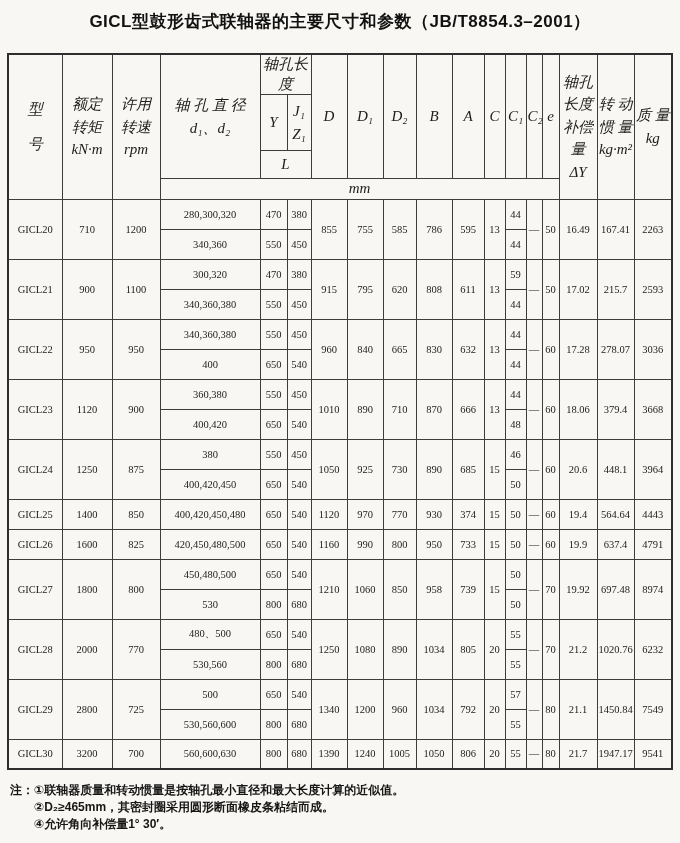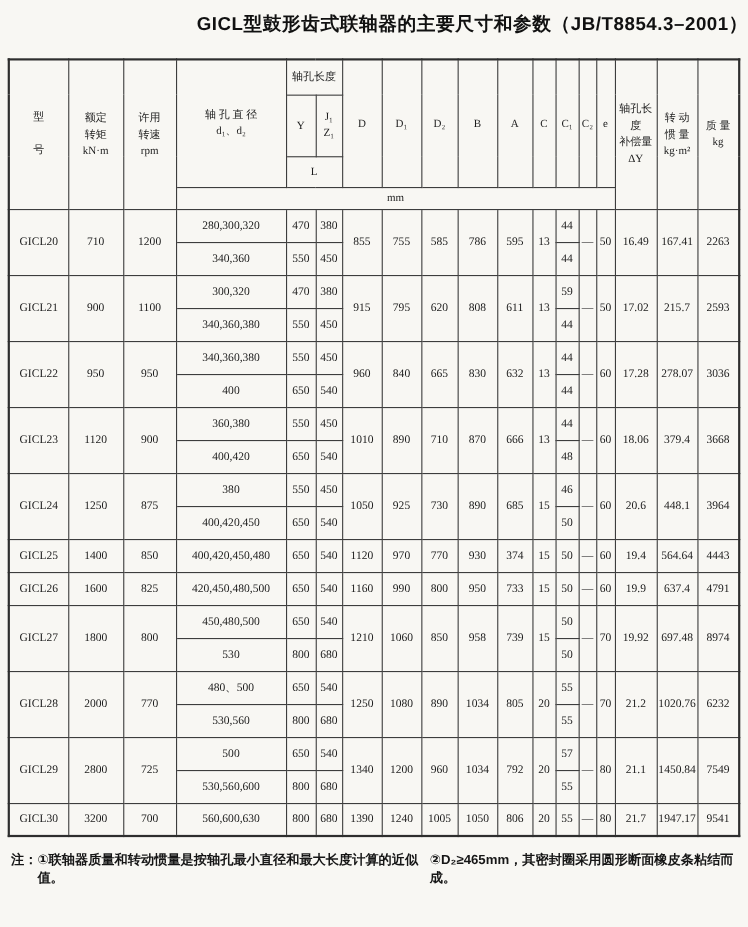--- a/index.html
+++ b/index.html
@@ -4,21 +4,21 @@
 <style>
   html, body { margin: 0; padding: 0; }
   body {
     width: 680px; height: 843px;
     background: #f8f7f3;
     color: #1c1c1c;
     font-family: "Liberation Sans", "DejaVu Sans", sans-serif;
     overflow: hidden;
   }
   .page-title {
-    text-align: right;
+    text-align: center;
     padding-top: 10px;
     font-size: 17px;
     font-weight: bold;
     letter-spacing: 0.5px;
     color: #111;
   }
   table.spec {
     border-collapse: collapse;
     table-layout: fixed;
     width: 664px;
@@ -27,42 +27,42 @@
     border: 2px solid #2e2e2e;
   }
   .spec th, .spec td {
     border: 1px solid #3d3d3d;
     text-align: center;
     vertical-align: middle;
     padding: 0 1px;
     font-weight: normal;
     overflow: hidden;
   }
-  .spec thead th { font-size: 10px; line-height: 1.3; }
+  .spec thead th { font-size: 15px; line-height: 1.3; font-style: italic; }
   .spec tbody td { font-size: 10.5px; }
   tr.h-r1 { height: 32px; }
   tr.h-r2 { height: 56px; }
   tr.h-r3 { height: 28px; }
   tr.h-r4 { height: 20px; }
   .spec tbody tr { height: 30px; }
   .vstack { display: flex; flex-direction: column; align-items: center; justify-content: center; }
   .vstack > span { display: block; line-height: 1.5; }
   .model-stack { gap: 20px; }
   .model-stack > span { line-height: 1; }
   .latin { font-family: "Liberation Serif", "DejaVu Serif", serif; }
   .notes {
     display: flex;
     margin: 12px 0 0 10px;
     font-size: 12px;
     font-weight: bold;
     line-height: 17px;
     color: #161616;
   }
   .notes-label { white-space: nowrap; }
-  .notes-items { display: flex; flex-direction: row; }
+  .notes-items { display: flex; flex-direction: column; }
 </style>
 </head>
 <body>
 
 <div class="page-title">GICL型鼓形齿式联轴器的主要尺寸和参数（JB/T8854.3–2001）</div>
 
 <table class="spec">
   <colgroup>
     <col style="width:54px">
       <col style="width:50px">
@@ -430,14 +430,15 @@
         <td>9541</td>
       </tr>
     </tbody>
 </table>
 
 <div class="notes">
   <span class="notes-label">注：</span>
   <div class="notes-items">
     <div>①联轴器质量和转动惯量是按轴孔最小直径和最大长度计算的近似值。</div>
     <div>②D₂≥465mm，其密封圈采用圆形断面橡皮条粘结而成。</div>
+    <div>④允许角向补偿量1° 30′。</div>
   </div>
 </div>
 
 </body></html>

